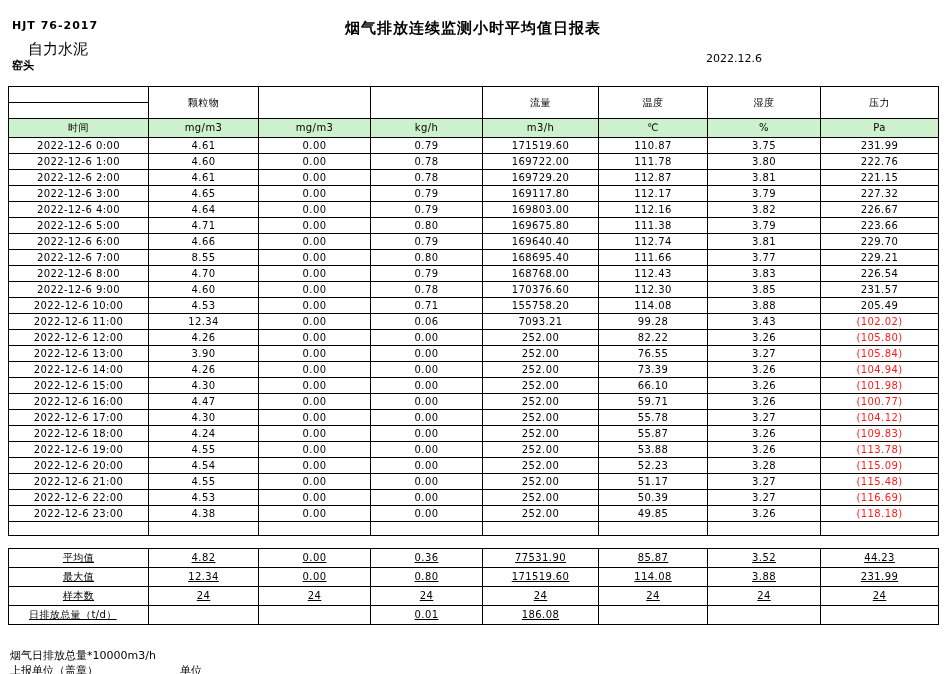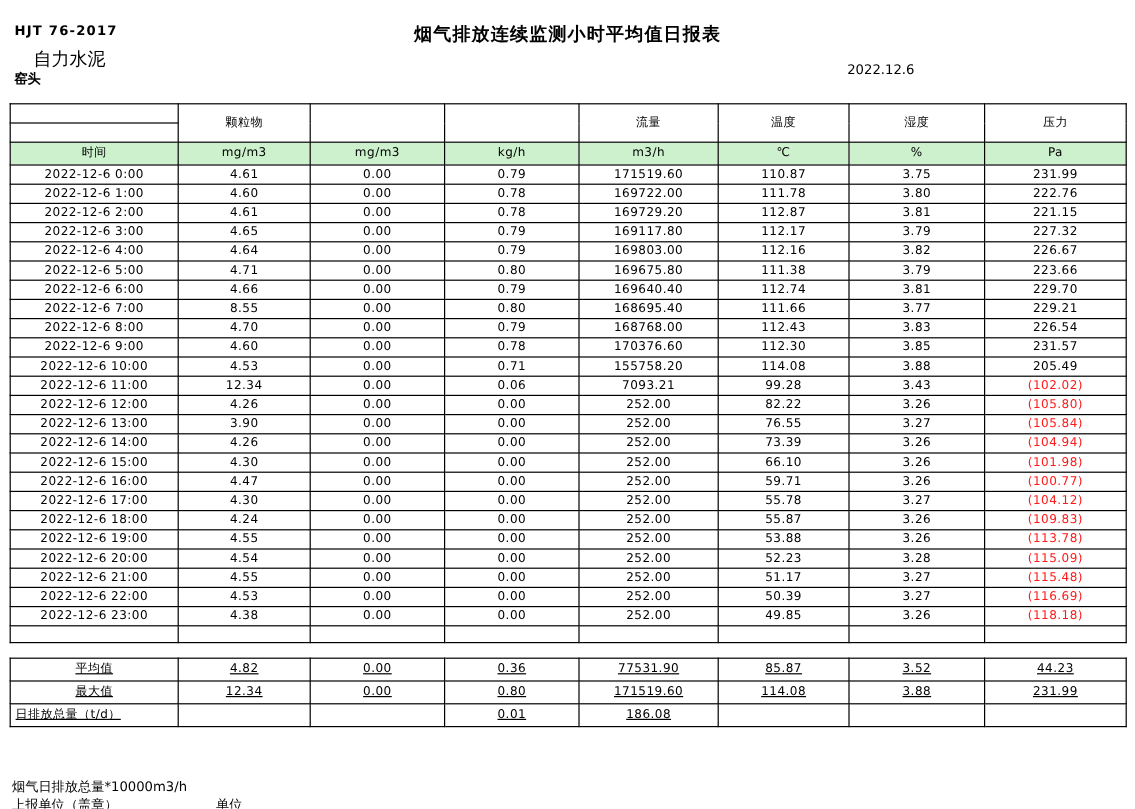--- a/index.html
+++ b/index.html
@@ -17,21 +17,21 @@
   td{border:1px solid #000;font-size:10px;text-align:center;padding:0;
      white-space:nowrap;overflow:hidden;letter-spacing:0.4px;}
   .main{position:absolute;left:8px;top:86px;width:930px;}
   .main thead .h td{height:15px;line-height:15px;}
   .main .green td{height:18px;line-height:18px;background:#cdf0cd;}
   .main tbody td{height:15px;line-height:15px;}
   .main tr.spacer td{height:13px;line-height:13px;}
   .sum{position:absolute;left:8px;top:548px;width:930px;}
   .sum td{height:18px;line-height:18px;text-decoration:underline;}
   td.neg{color:#ff1a1a;}
-  td.left{text-align:left;padding-left:4px;}
+  td.left{text-align:left;padding-left:20px;}
 
   .f1{position:absolute;left:10px;top:648px;font-size:11px;}
   .f2{position:absolute;left:10px;top:663px;font-size:11px;}
   .f3{position:absolute;left:180px;top:663px;font-size:11px;}
 </style>
 </head>
 <body>
 
 <div class="std">HJT  76-2017</div>
 <div class="title">烟气排放连续监测小时平均值日报表</div>
@@ -355,20 +355,30 @@
         <td>最大值</td>
         <td>12.34</td>
         <td>0.00</td>
         <td>0.80</td>
         <td>171519.60</td>
         <td>114.08</td>
         <td>3.88</td>
         <td>231.99</td>
       </tr>
       <tr>
+        <td>样本数</td>
+        <td>24</td>
+        <td>24</td>
+        <td>24</td>
+        <td>24</td>
+        <td>24</td>
+        <td>24</td>
+        <td>24</td>
+      </tr>
+      <tr>
         <td class="left">日排放总量（t/d）</td>
         <td></td>
         <td></td>
         <td>0.01</td>
         <td>186.08</td>
         <td></td>
         <td></td>
         <td></td>
       </tr>
     </tbody>

